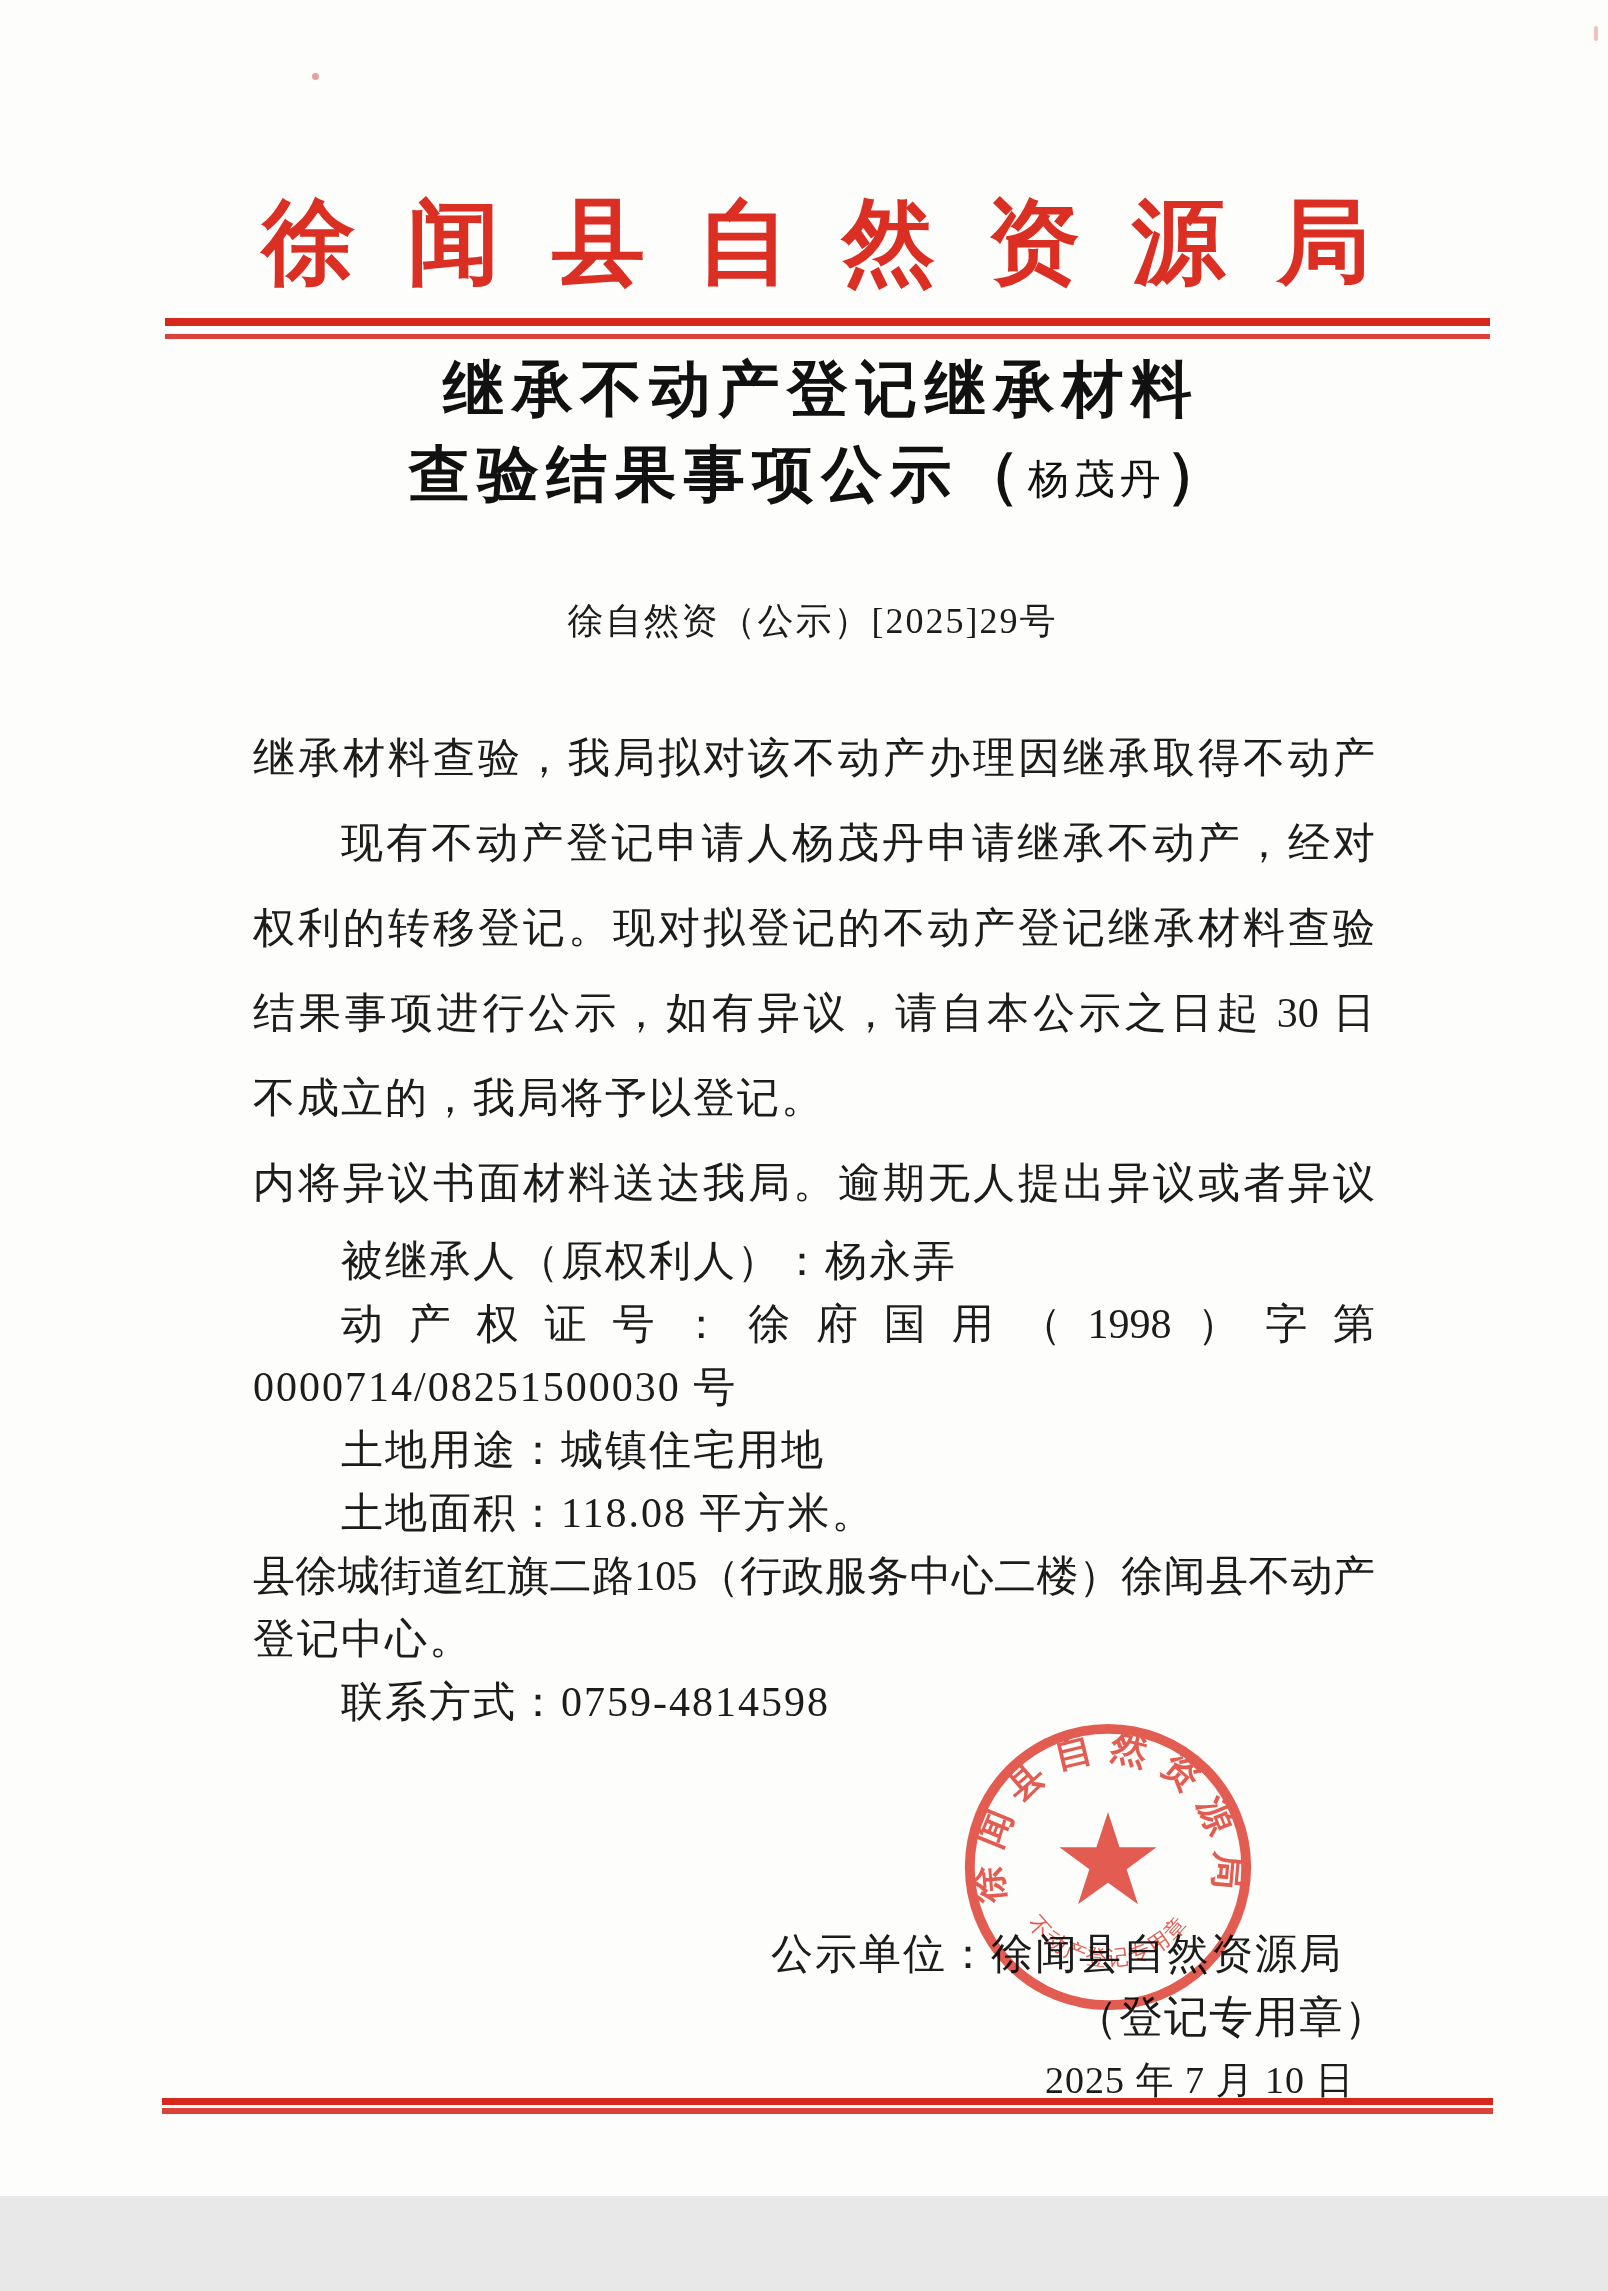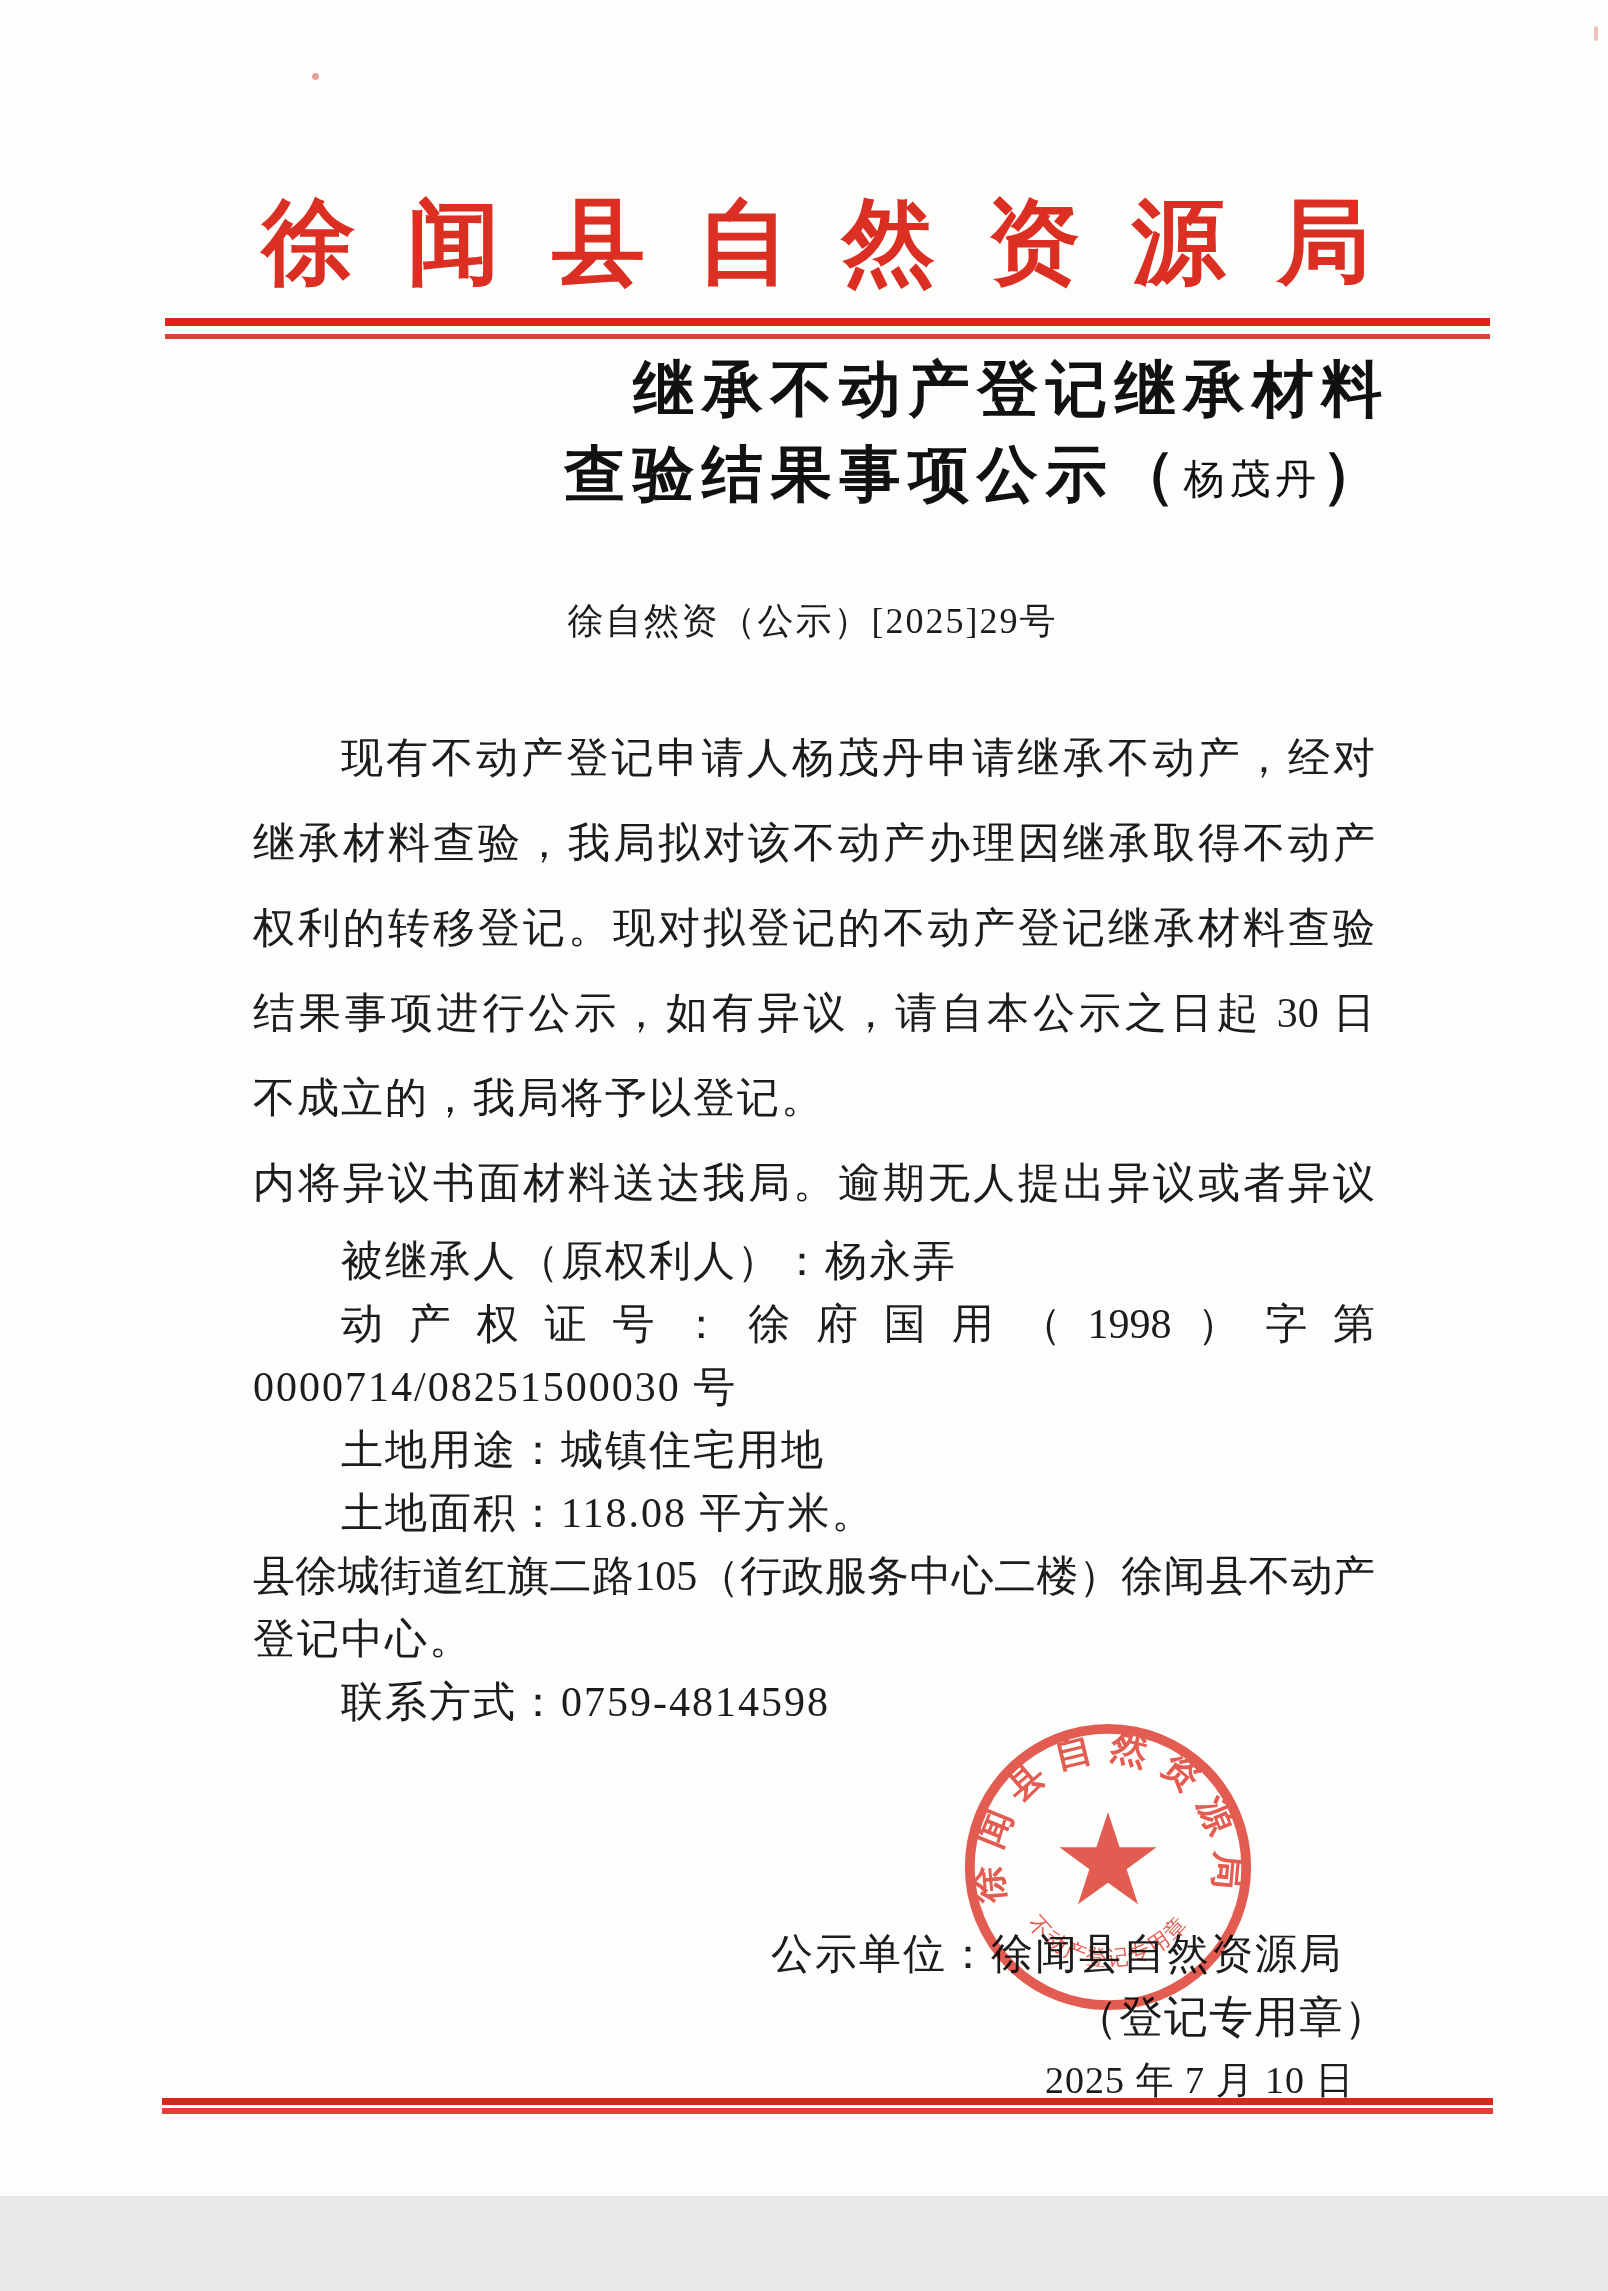--- a/index.html
+++ b/index.html
@@ -17,21 +17,21 @@
     position:absolute; top:189px; left:262px;
     font-size:93px; line-height:108px; font-weight:bold;
     color:#dc2f23; letter-spacing:52px; white-space:nowrap;
   }
   .rule { position:absolute; background:#d7281e; }
   .rule-top-1    { top:318px;  left:165px; width:1325px; height:7.8px; }
   .rule-top-2    { top:334px;  left:165px; width:1325px; height:4.9px; opacity:.88; }
   .rule-bottom-1 { top:2098px; left:162px; width:1331px; height:6.9px; }
   .rule-bottom-2 { top:2108px; left:162px; width:1331px; height:5.9px; opacity:.88; }
   
-  .title-block { position:absolute; left:253px; width:1137px; text-align:right; color:#111; }
+  .title-block { position:absolute; left:253px; width:1137px; text-align:center; color:#111; }
   .title-line { font-size:61px; font-weight:bold; letter-spacing:7.8px; line-height:88px; white-space:nowrap; }
   .t1 { top:346px; }
   .t2 { top:431px; }
   .applicant-name { font-size:41px; font-weight:normal; letter-spacing:4.9px; vertical-align:2px; }
   .doc-number {
     position:absolute; top:596px; left:244px; width:1137px;
     text-align:center; font-size:36px; line-height:51px; letter-spacing:2px;
   }
   
   .para-block   { position:absolute; top:716px;  left:253px; width:1122px; font-size:42px; line-height:85px; }
@@ -61,22 +61,22 @@
   <div class="agency-header">徐闻县自然资源局</div>
   <div class="rule rule-top-1"></div>
   <div class="rule rule-top-2"></div>
 
   <div class="title-block title-line t1">继承不动产登记继承材料</div>
   <div class="title-block title-line t2"><span>查验结果事项公示</span><span>（</span><span class="applicant-name">杨茂丹</span><span>）</span></div>
 
   <div class="doc-number">徐自然资（公示）[2025]29号</div>
 
   <div class="para-block">
+    <div class="bline fill">继承材料查验，我局拟对该不动产办理因继承取得不动产</div>
     <div class="bline indent fill">现有不动产登记申请人杨茂丹申请继承不动产，经对</div>
-    <div class="bline fill">继承材料查验，我局拟对该不动产办理因继承取得不动产</div>
     <div class="bline fill">权利的转移登记。现对拟登记的不动产登记继承材料查验</div>
     <div class="bline fill">结果事项进行公示，如有异议，请自本公示之日起 30 日</div>
     <div class="bline">不成立的，我局将予以登记。</div>
     <div class="bline fill">内将异议书面材料送达我局。逾期无人提出异议或者异议</div>
   </div>
 
   <div class="detail-block">
     <div class="bline indent">被继承人（原权利人）：杨永弄</div>
     <div class="bline indent fill">动产权证号：徐府国用（1998）字第</div>
     <div class="bline">0000714/08251500030 号</div>

